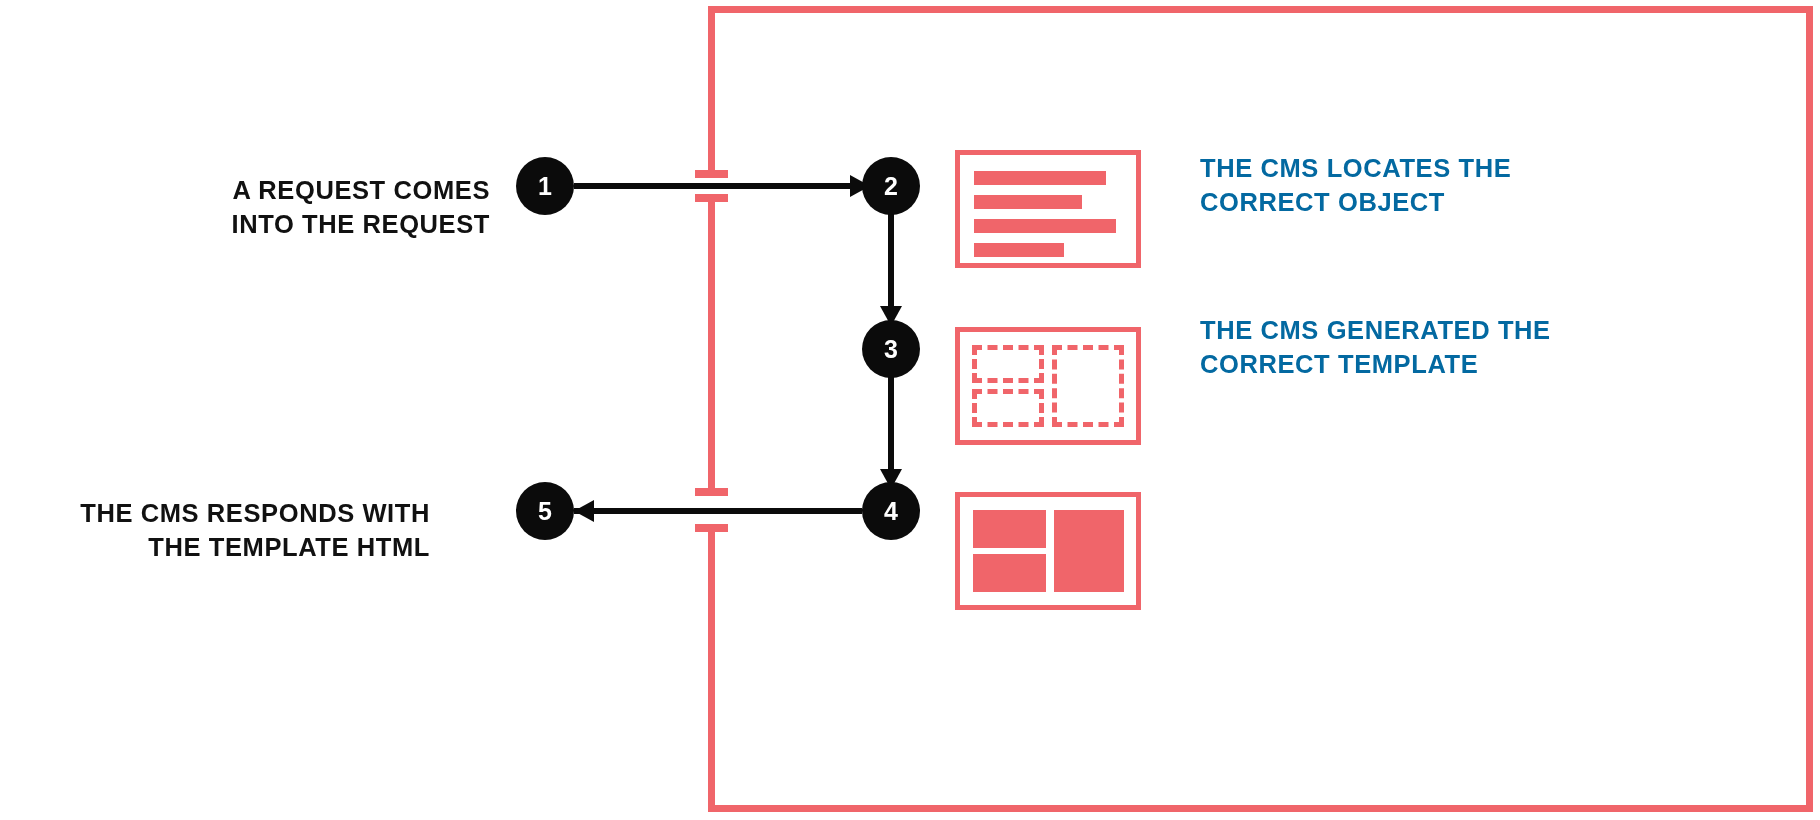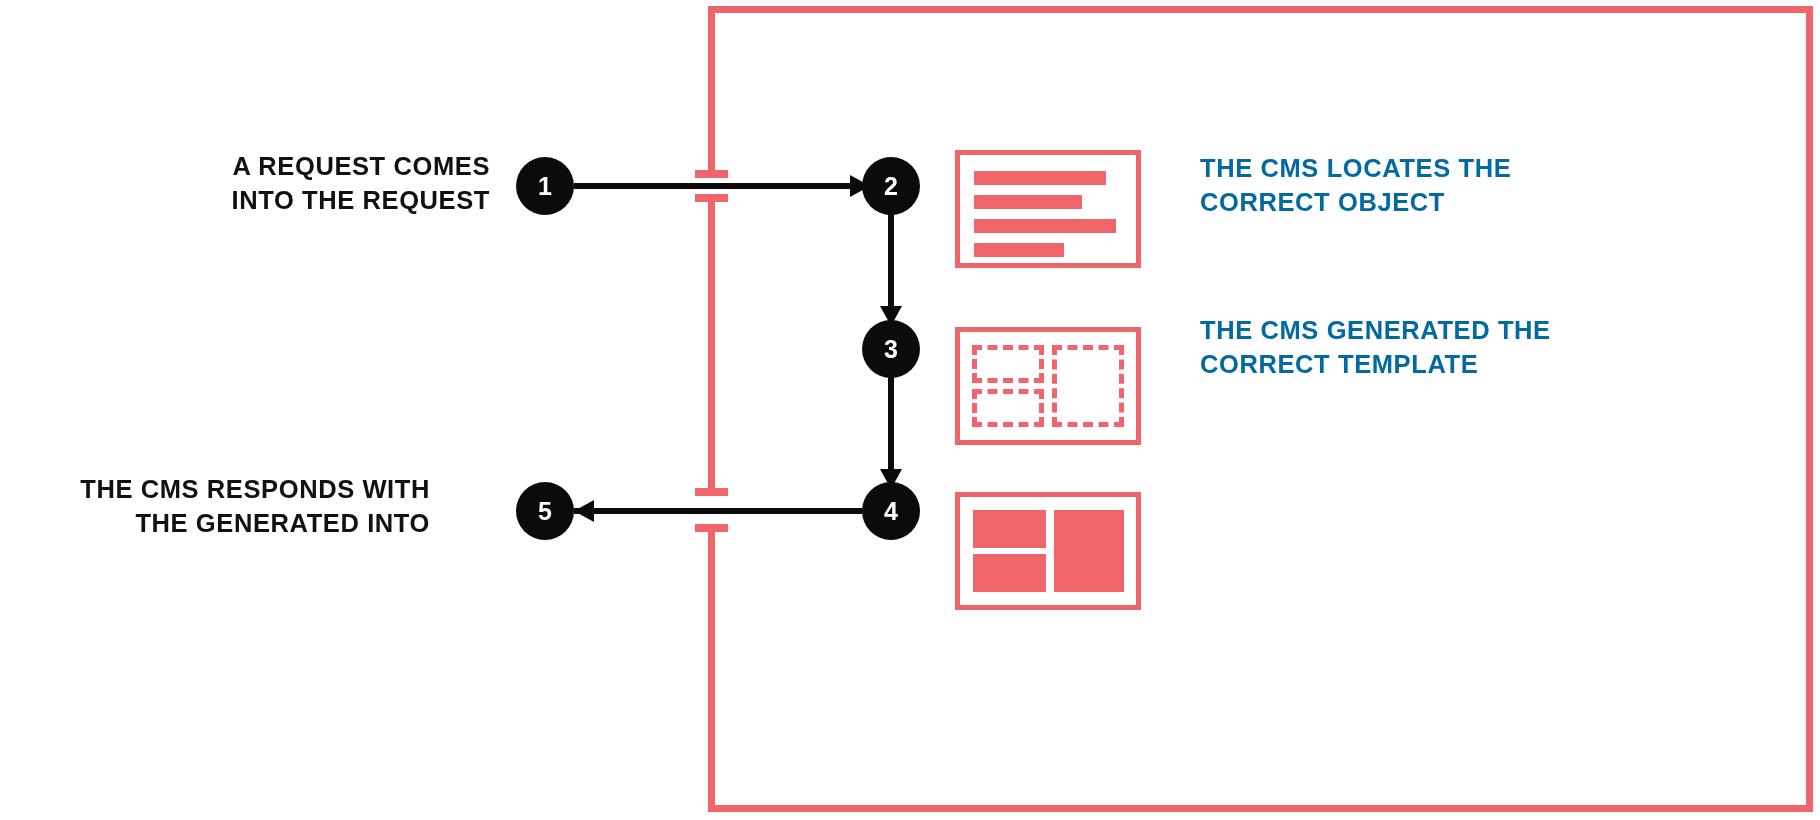--- a/index.html
+++ b/index.html
@@ -47,20 +47,21 @@
   
   .left-label{
     position:absolute;
     text-align:right;
     color:#111111;
     font-weight:700;
     font-size:25.5px;
     letter-spacing:.6px;
     line-height:1.32;
     width:420px;
+    margin-top:24px;
   }
   .left-label.l1{left:70px;  top:150px;}
   .left-label.l5{left:10px;  top:473px;}
 
   
   .node{
     position:absolute;
     width:58px;height:58px;
     border-radius:50%;
     background:#0b0b0b;
@@ -238,16 +239,16 @@
   </div>
 
   <div class="hline a4"></div>
   <div class="arrow left"></div>
 
   <div class="node n5">
     <span>5</span>
   </div>
   <div class="left-label l5">
     <span class="ln">THE CMS RESPONDS WITH</span>
-    <span class="ln">THE GENERATED INTO</span>
+    <span class="ln">THE TEMPLATE HTML</span>
   </div>
 
 </div>
 
 </body></html>

